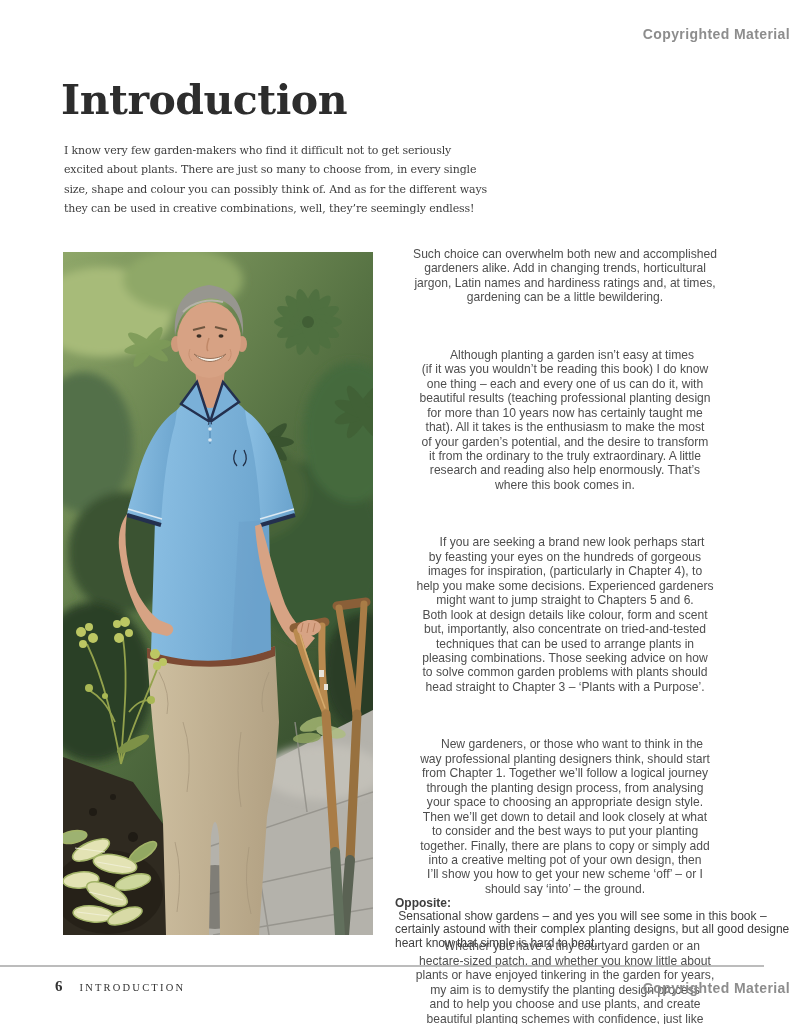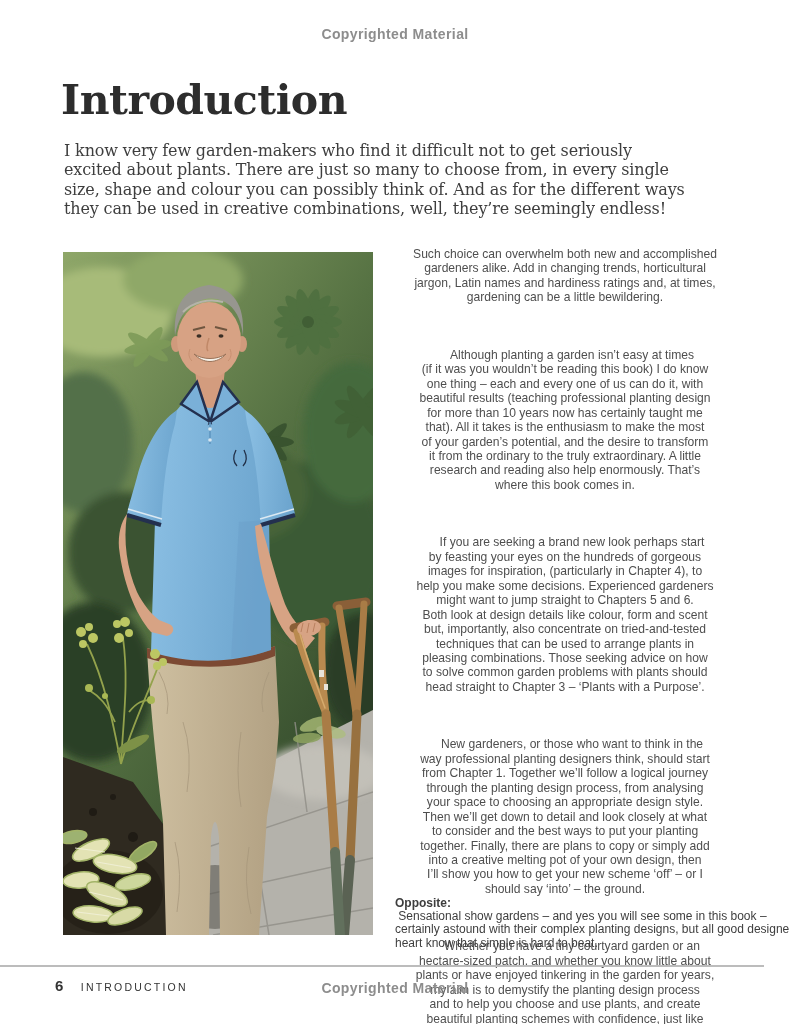--- a/index.html
+++ b/index.html
@@ -1,49 +1,49 @@
 <!DOCTYPE html>
 <html><head>
 <meta charset="utf-8">
 <style>
   html,body { margin:0; padding:0; background:#ffffff; }
   body { width:790px; height:1024px; position:relative; overflow:hidden;
          font-family:"Liberation Sans",sans-serif; }
   .page { position:relative; width:790px; height:1024px; background:#fff; }
 
-  .watermark { position:absolute; left:0; width:790px; text-align:center;
+  .watermark { position:absolute; left:0; width:790px; text-align:right;
                color:#8d8d8d; font-weight:bold; font-size:14px; letter-spacing:.4px; }
   .watermark.top { top:26px; }
   .watermark.bottom { top:980px; }
 
   h1.title { position:absolute; left:61px; top:76px; margin:0;
              font-family:"DejaVu Serif",serif; font-weight:bold; font-size:41px;
              color:#2d2d2d; letter-spacing:-0.5px; }
 
   .intro { position:absolute; left:64px; top:141px; margin:0;
-           font-family:"DejaVu Serif",serif; font-size:16px; line-height:19.3px;
+           font-family:"DejaVu Serif",serif; font-size:11px; line-height:19.3px;
            color:#3e3e3e; white-space:pre; letter-spacing:-0.15px; }
 
   .photo { position:absolute; left:63px; top:252px; width:310px; height:683px; }
   .photo svg { display:block; width:310px; height:683px; }
 
   .column { position:absolute; left:395px; top:247px; width:340px; }
   .body-par { margin:0; font-size:12.1px; line-height:14.45px; color:#4e4e4e;
               white-space:pre;text-align:center; }
   .body-par.indent { text-indent:14px;margin-top:43px; }
 
   .caption { position:absolute; left:395px; top:897px; width:360px;
              font-size:12px; line-height:13.2px; color:#3e3e3e; }
   .caption .cap-label { font-weight:bold; }
   .caption .cap-text { white-space:pre; }
 
   .footer-rule { position:absolute; left:0; top:965px; width:764px; height:0;
                  border-top:2px solid #bcbcbc; }
   .footer-left { position:absolute; left:55px; top:977px;
-                 font-family:Liberation Sans, sans-serif; color:#333; white-space:nowrap; }
+                 font-family:Liberation Serif, serif; color:#333; white-space:nowrap; }
   .footer-num { font-weight:bold; font-size:15px; }
   .footer-sec { font-size:10.5px; letter-spacing:2.2px; margin-left:13px; }
 </style>
 </head>
 <body>
 
 <div class="page">
 
   <div class="watermark top">Copyrighted Material</div>
 

